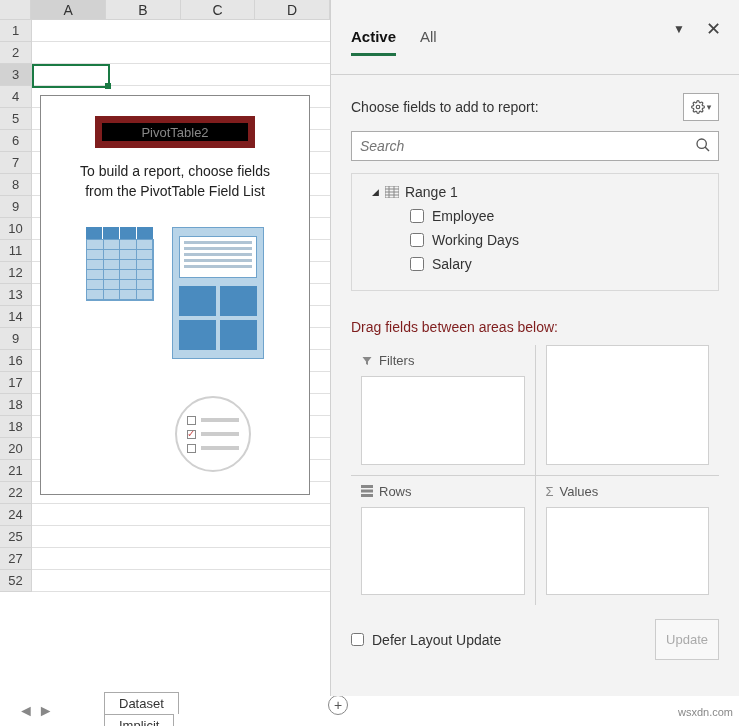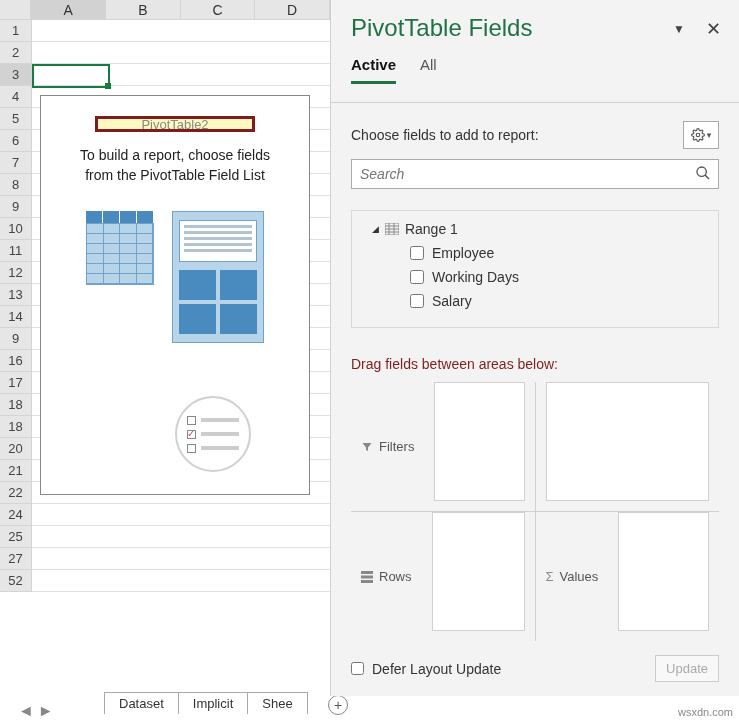--- a/index.html
+++ b/index.html
@@ -14,21 +14,21 @@
 .rows { display: flex; flex-direction: column; }
 .row { display: flex; height: 22px; }
 .row-num { width: 32px; text-align: center; font-size: 13px; color: #444; background: #e6e6e6; border-right: 1px solid #d4d4d4; border-bottom: 1px solid #d4d4d4; display: flex; align-items: center; justify-content: center; }
 .row-num.active { background: #d2d2d2; }
 .cells { flex: 1; border-bottom: 1px solid #e0e0e0; position: relative; }
 .cell-sel { position: absolute; left: 32px; top: 64px; width: 78px; height: 24px; border: 2px solid #1a7a44; z-index: 5; }
 .cell-sel::after { content: ''; position: absolute; right: -3px; bottom: -3px; width: 6px; height: 6px; background: #1a7a44; }
 
 
 .pivot-ph { position: absolute; left: 40px; top: 95px; width: 270px; height: 400px; border: 1px solid #888; background: #fff; }
-.pivot-title-box { margin: 20px auto 14px; width: 160px; height: 16px; border: 3px solid #7f1d1d; background: #fef9c3; display: flex; align-items: center; justify-content: center; font-size: 13px; color: #888; }
+.pivot-title-box { margin: 20px auto 14px; width: 160px; height: 32px; border: 7px solid #7f1d1d; background: #000000; display: flex; align-items: center; justify-content: center; font-size: 13px; color: #888; }
 .pivot-msg { text-align: center; font-size: 14px; color: #222; padding: 0 12px; line-height: 1.4; }
 .pivot-illus { margin-top: 26px; display: flex; justify-content: center; gap: 18px; align-items: flex-start; }
 .illus-table { width: 68px; }
 .illus-table-head { height: 12px; background: #4a8bbf; display: flex; }
 .illus-table-head div { flex: 1; border-right: 1px solid #fff; }
 .illus-table-body { background: #b8d4e8; border: 1px solid #6fa3cc; }
 .illus-table-row { height: 10px; display: flex; border-bottom: 1px solid #6fa3cc; }
 .illus-table-row div { flex: 1; border-right: 1px solid #6fa3cc; }
 .illus-panel { width: 92px; background: #b8d4e8; border: 1px solid #6fa3cc; padding: 8px 6px; }
 .illus-panel-top { background: #fff; height: 42px; border: 1px solid #6fa3cc; margin-bottom: 8px; padding: 4px; }
@@ -36,53 +36,53 @@
 .illus-grid2 { display: grid; grid-template-columns: 1fr 1fr; gap: 4px; }
 .illus-box { height: 30px; background: #4a8bbf; }
 .illus-zoom { position: absolute; left: 134px; top: 300px; width: 76px; height: 76px; border-radius: 50%; background: #fff; border: 2px solid #d0d0d0; display: flex; flex-direction: column; justify-content: center; align-items: center; gap: 5px; padding: 10px; }
 .illus-zoom-row { display: flex; align-items: center; gap: 5px; width: 100%; }
 .illus-chk { width: 9px; height: 9px; border: 1px solid #888; flex-shrink: 0; }
 .illus-chk.checked { background: #fff; position: relative; }
 .illus-chk.checked::after { content: '✓'; position: absolute; top: -3px; left: -1px; font-size: 10px; color: #c55; }
 .illus-zline { flex: 1; height: 4px; background: #ccc; }
 
 
-.sheet-tabs { position: absolute; left: 104px; bottom: 10px; display: flex; height: 24px; align-items: flex-start; }
+.sheet-tabs { position: absolute; left: 104px; bottom: 10px; display: flex; height: 24px; align-items: flex-start; flex-direction: column; }
 .sheet-tab { padding: 3px 14px; font-size: 13px; color: #333; background: #fff; border: 1px solid #aaa; border-bottom: none; margin-right: -1px; }
 .nav-btn { position: absolute; left: 18px; bottom: 6px; display: flex; gap: 4px; color: #888; }
 .tab-add { position: absolute; left: 328px; bottom: 11px; width: 20px; height: 20px; border: 1px solid #888; border-radius: 50%; display: flex; align-items: center; justify-content: center; font-size: 14px; color: #555; }
 
 
 .field-panel { position: absolute; left: 330px; top: 0; right: 0; bottom: 30px; background: #f3f3f3; border-left: 1px solid #d0d0d0; display: flex; flex-direction: column; }
 .fp-header { padding: 14px 20px 0; position: relative; }
 .fp-title { font-size: 24px; font-weight: normal; color: #207245; }
 .fp-dd { position: absolute; right: 54px; top: 22px; color: #444; font-size: 12px; }
 .fp-close { position: absolute; right: 18px; top: 18px; font-size: 18px; color: #444; font-weight: 300; }
 .fp-tabs { display: flex; gap: 24px; padding: 14px 20px 18px; border-bottom: 1px solid #d0d0d0; }
 .fp-tab { padding-bottom: 8px; font-size: 15px; color: #555; cursor: pointer; }
 .fp-tab.active { color: #111; font-weight: 600; border-bottom: 3px solid #207245; }
 .fp-choose { padding: 18px 20px 10px; font-size: 14px; color: #333; display: flex; justify-content: space-between; align-items: center; }
 .gear-btn { width: 36px; height: 28px; border: 1px solid #aaa; background: #fff; display: flex; align-items: center; justify-content: center; gap: 2px; color: #555; }
-.fp-search { margin: 0 20px 21px; position: relative; }
+.fp-search { margin: 0 20px 12px; position: relative; }
 .fp-search input { width: 100%; height: 30px; padding: 0 30px 0 8px; font-size: 14px; border: 1px solid #aaa; font-style: italic; color: #888; }
 .fp-search-icon { position: absolute; right: 8px; top: 6px; color: #555; }
 .fp-fields { padding: 10px 20px; border: 1px solid #d8d8d8; margin: 0 20px; background: #f3f3f3; flex: 0 0 auto; }
 .fp-table-row { display: flex; align-items: center; gap: 6px; font-size: 14px; color: #333; margin-bottom: 6px; }
 .fp-table-icon { width: 14px; display: inline-block; color: #888; }
 .fp-collapse { font-size: 9px; }
 .fp-field { display: flex; align-items: center; gap: 8px; font-size: 14px; color: #333; margin: 8px 0 8px 38px; }
 .fp-field input[type=checkbox] { width: 14px; height: 14px; }
 .fp-drag-label { padding: 28px 20px 10px; font-size: 14px; color: #7f1d1d; }
 .fp-areas { display: grid; grid-template-columns: 1fr 1fr; grid-template-rows: 1fr 1fr; gap: 1px; background: #d0d0d0; margin: 0 20px; height: 260px; }
-.fp-area { background: #f3f3f3; display: flex; flex-direction: row; }
+.fp-area { background: #f3f3f3; display: flex; flex-direction: column; }
 .fp-area-head { padding: 8px 10px; font-size: 13px; color: #555; display: flex; align-items: center; gap: 6px; }
 .fp-area-body { flex: 1; background: #fff; margin: 0 10px 10px; border: 1px solid #d0d0d0; }
 .fp-footer { padding: 14px 20px; display: flex; justify-content: space-between; align-items: center; }
 .fp-defer { display: flex; align-items: center; gap: 8px; font-size: 14px; color: #333; }
-.fp-update { padding: 5px 10px; font-size: 13px; color: #aaa; border: 1px solid #ccc; background: #f8f8f8; }
+.fp-update { padding: 12px 10px; font-size: 13px; color: #aaa; border: 1px solid #ccc; background: #f8f8f8; }
 
 .watermark { position: absolute; right: 6px; bottom: 8px; font-size: 11px; color: #888; }
 
 svg { display: block; }
 </style>
 </head>
 <body>
 
 <div class="grid-area">
   <div class="col-headers">
@@ -290,21 +290,20 @@
 </div>
 <div class="sheet-tabs">
   <div class="sheet-tab">Dataset</div>
   <div class="sheet-tab">Implicit</div>
   <div class="sheet-tab">Shee</div>
 </div>
 <div class="tab-add">+</div>
 
 <div class="field-panel">
   <div class="fp-header">
-    <div class="fp-title">PivotTable Fields</div>
     <div class="fp-dd">▼</div>
     <div class="fp-close">✕</div>
   </div>
   <div class="fp-tabs">
     <div class="fp-tab active">Active</div>
     <div class="fp-tab">All</div>
   </div>
   <div class="fp-choose">
     <span>Choose fields to add to report:</span>
     <div class="gear-btn">

